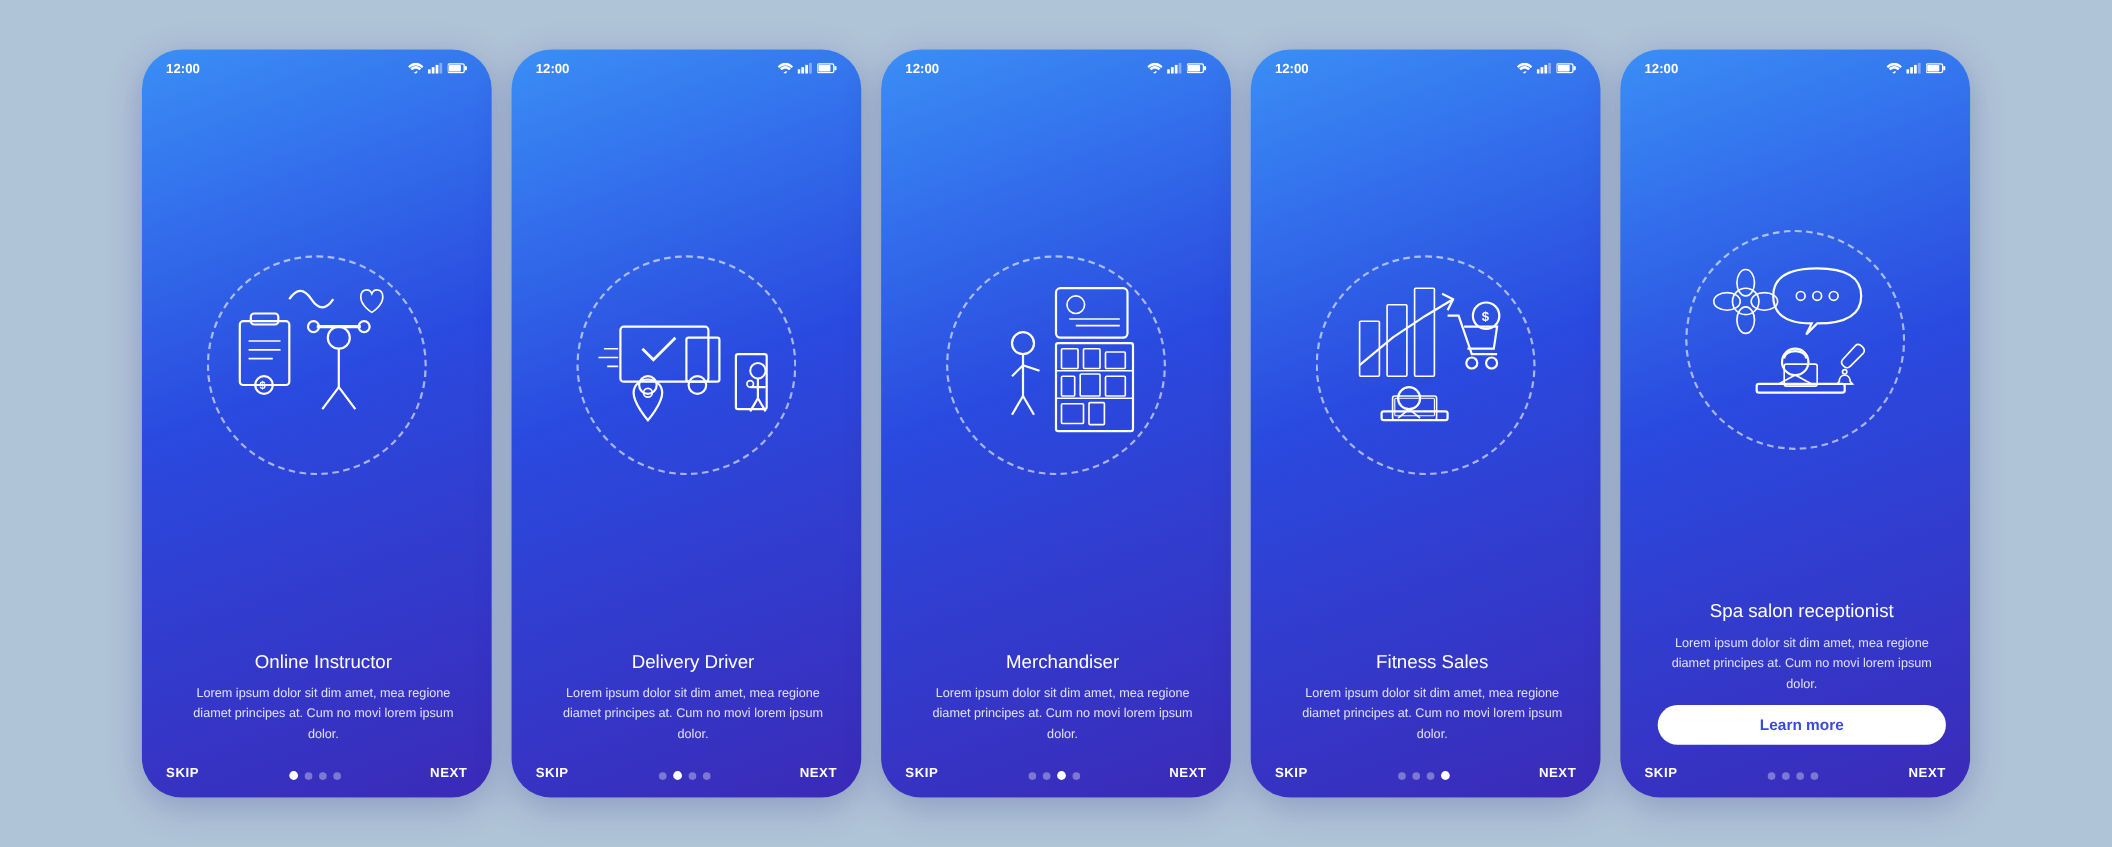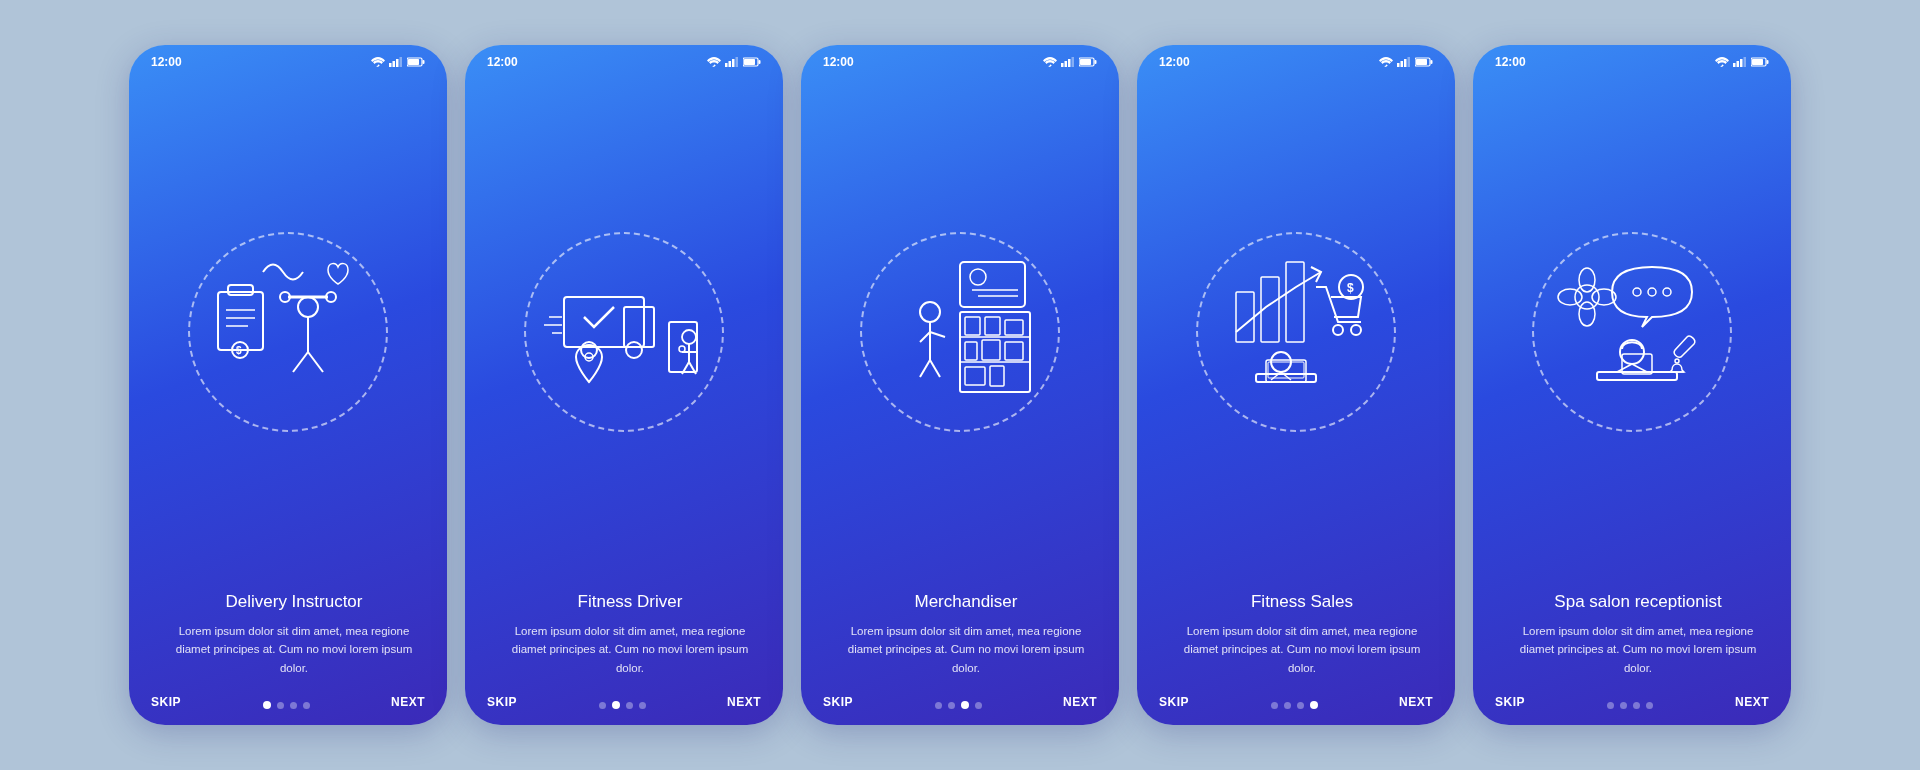--- a/index.html
+++ b/index.html
@@ -206,21 +206,21 @@
           <line x1="110" y1="110" x2="95" y2="130" stroke="white" stroke-width="2"></line>
           <line x1="110" y1="110" x2="125" y2="130" stroke="white" stroke-width="2"></line>
 
           <path d="M65 30 Q75 15 85 30 Q95 45 105 30" stroke="white" stroke-width="2" fill="none"></path>
 
           <path d="M140 25 C138 20 130 20 130 28 C130 36 140 42 140 42 C140 42 150 36 150 28 C150 20 142 20 140 25Z" stroke="white" stroke-width="1.5" fill="none"></path>
         </svg>
       </div>
     </div>
     <div class="content-area">
-      <div class="card-title">Delivery Instructor</div>
+      <div class="card-title">Online Instructor</div>
       <div class="card-body">Lorem ipsum dolor sit dim amet, mea regione diamet principes at. Cum no movi lorem ipsum dolor.</div>
     </div>
     <div class="bottom-nav">
       <button class="nav-btn">SKIP</button>
       <div class="dots-row">
         <div class="dot active"></div>
         <div class="dot"></div>
         <div class="dot"></div>
         <div class="dot"></div>
       </div>
@@ -272,21 +272,21 @@
           <line x1="155" y1="120" x2="148" y2="132" stroke="white" stroke-width="2"></line>
           <line x1="155" y1="120" x2="162" y2="132" stroke="white" stroke-width="2"></line>
 
           <line x1="15" y1="75" x2="28" y2="75" stroke="white" stroke-width="1.5"></line>
           <line x1="10" y1="83" x2="28" y2="83" stroke="white" stroke-width="1.5"></line>
           <line x1="18" y1="91" x2="28" y2="91" stroke="white" stroke-width="1.5"></line>
         </svg>
       </div>
     </div>
     <div class="content-area">
-      <div class="card-title">Fitness Driver</div>
+      <div class="card-title">Delivery Driver</div>
       <div class="card-body">Lorem ipsum dolor sit dim amet, mea regione diamet principes at. Cum no movi lorem ipsum dolor.</div>
     </div>
     <div class="bottom-nav">
       <button class="nav-btn">SKIP</button>
       <div class="dots-row">
         <div class="dot"></div>
         <div class="dot active"></div>
         <div class="dot"></div>
         <div class="dot"></div>
       </div>
@@ -477,20 +477,21 @@
 
           <path d="M130 128 C130 120 140 120 140 128 L142 130 L128 130 Z" stroke="white" stroke-width="1.5" fill="none"></path>
           <line x1="128" y1="130" x2="142" y2="130" stroke="white" stroke-width="1.5"></line>
           <circle cx="135" cy="119" r="2" stroke="white" stroke-width="1.5"></circle>
         </svg>
       </div>
     </div>
     <div class="content-area">
       <div class="card-title">Spa salon receptionist</div>
       <div class="card-body">Lorem ipsum dolor sit dim amet, mea regione diamet principes at. Cum no movi lorem ipsum dolor.</div>
+      <button class="learn-more-btn">Learn more</button>
     </div>
     <div class="bottom-nav">
       <button class="nav-btn">SKIP</button>
       <div class="dots-row">
         <div class="dot"></div>
         <div class="dot"></div>
         <div class="dot"></div>
         <div class="dot"></div>
       </div>
       <button class="nav-btn">NEXT</button>

